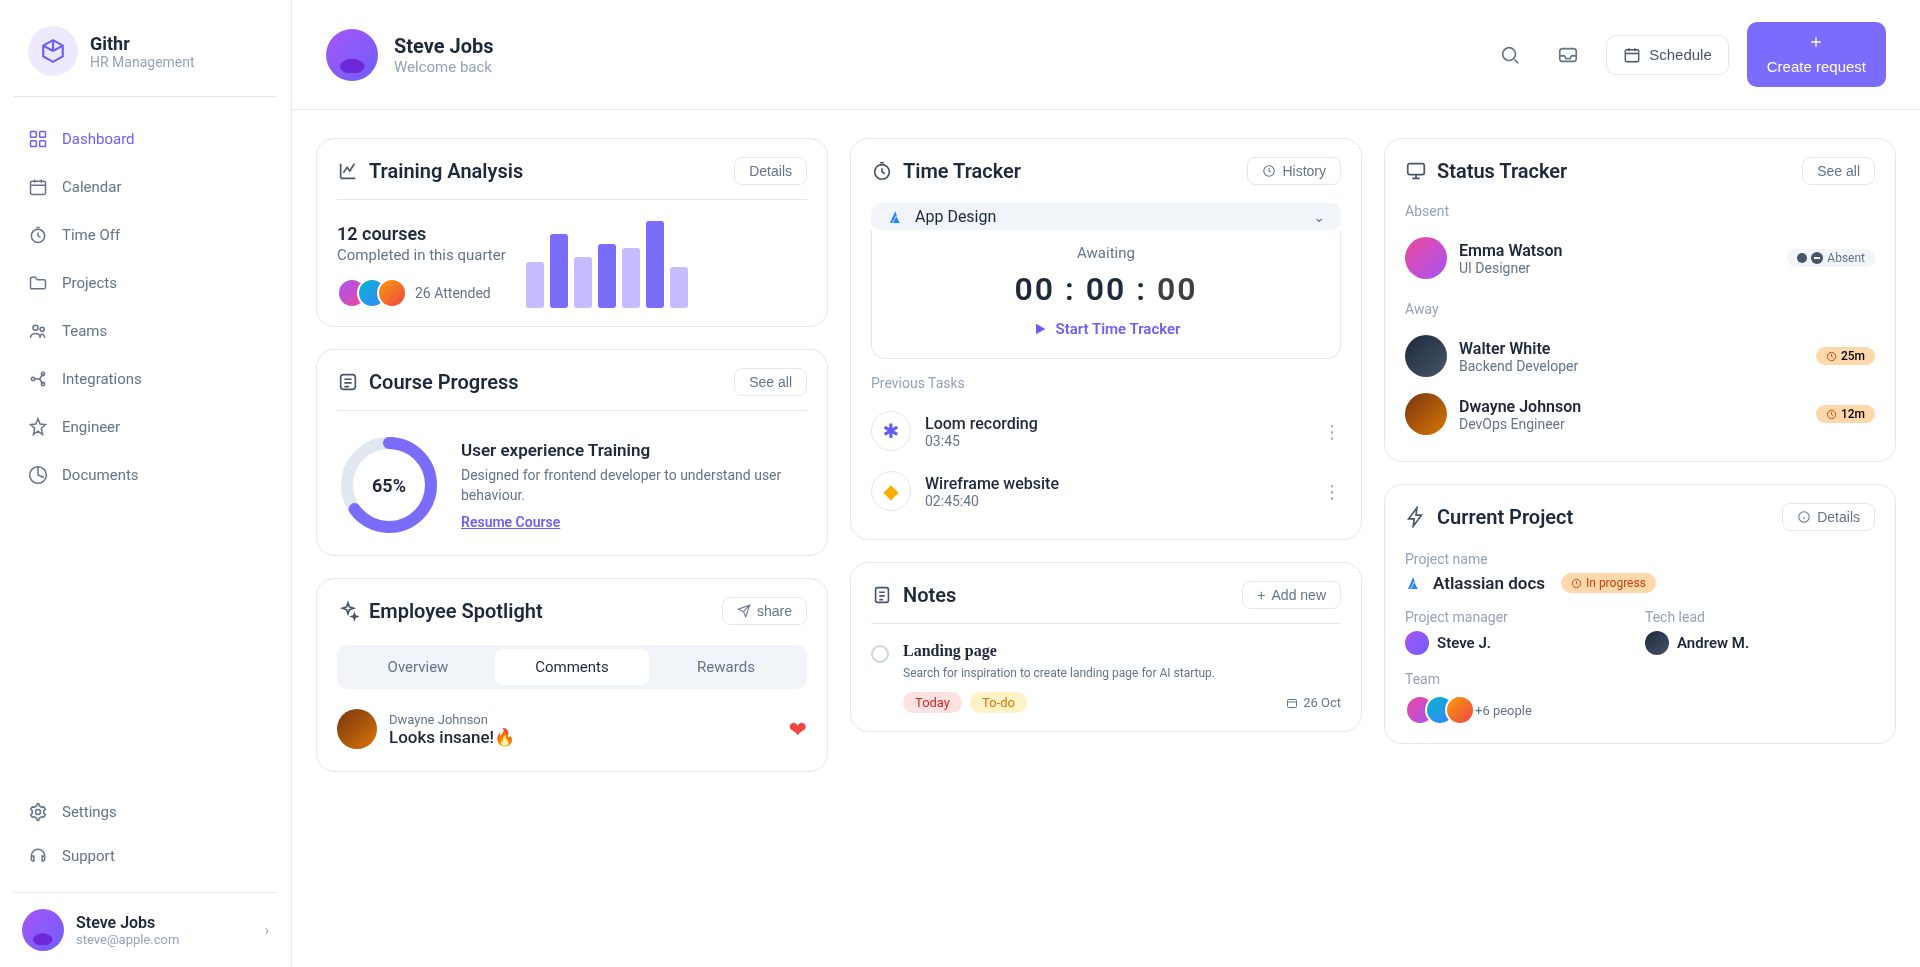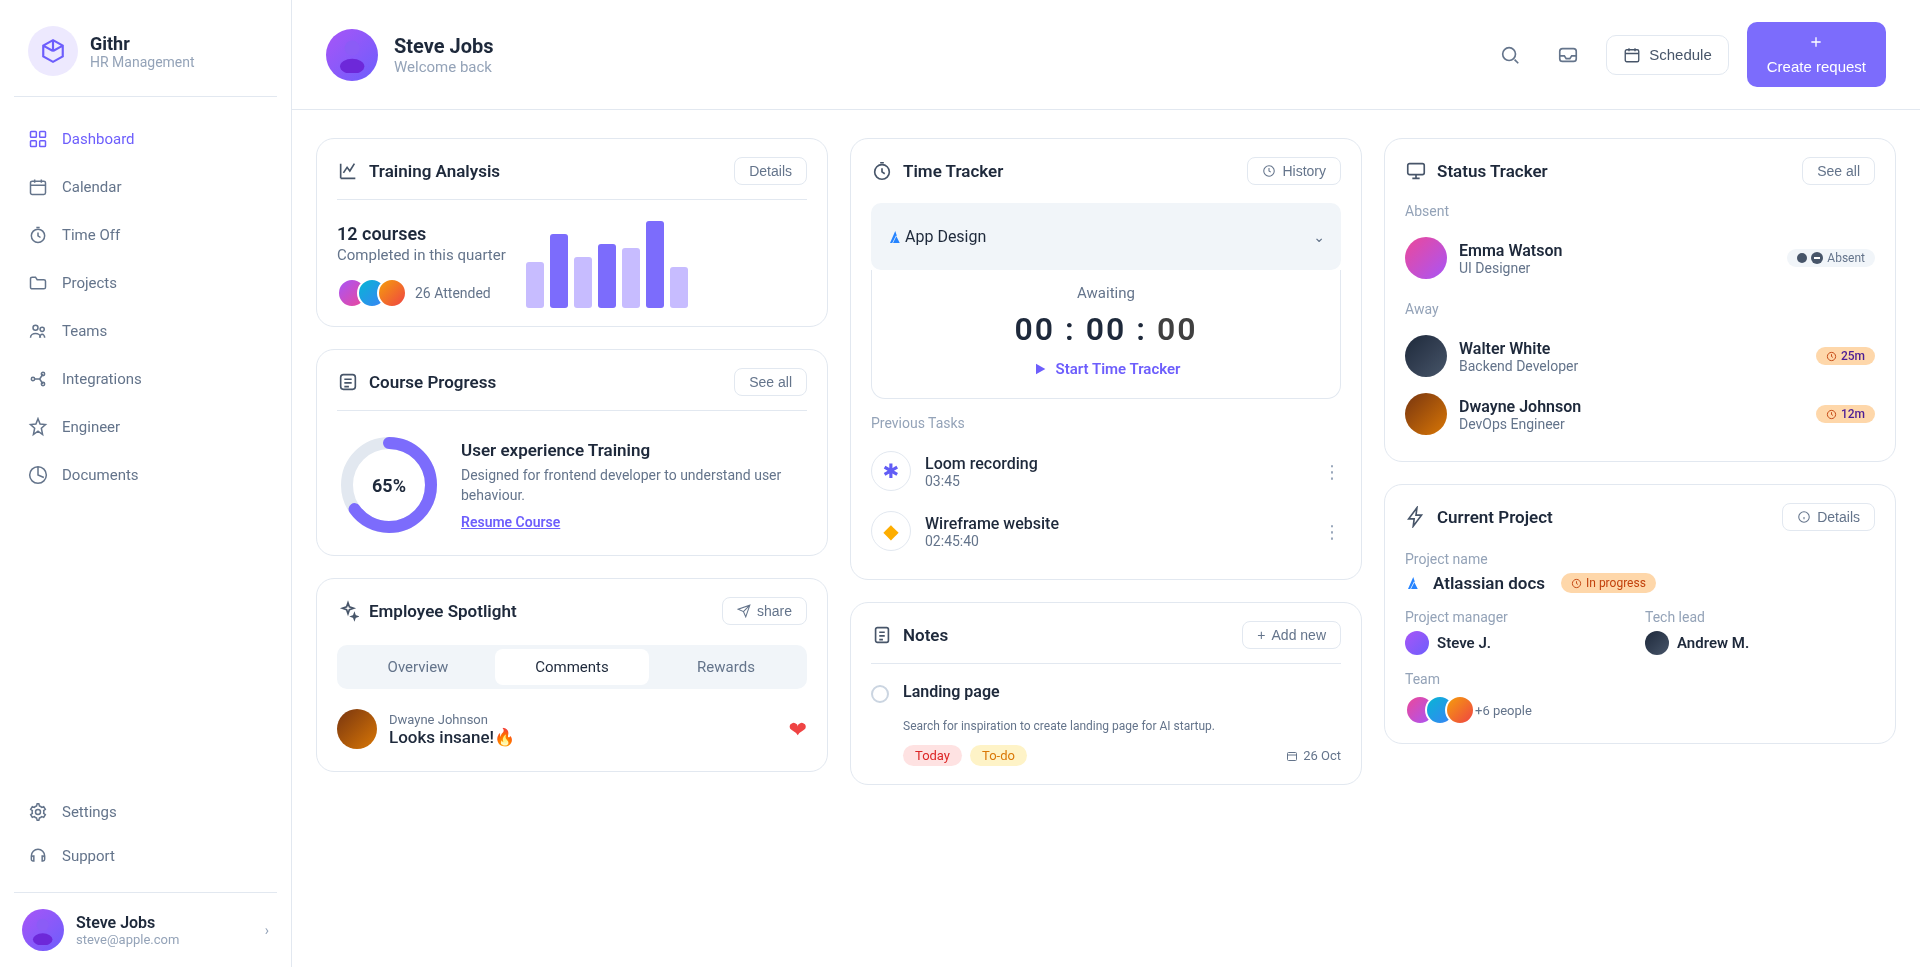--- a/index.html
+++ b/index.html
@@ -46,21 +46,21 @@
 .btn-primary { display: inline-flex; align-items: center; gap: 8px; padding: 12px 20px; border-radius: 10px; background: #7c6cfc; color: #fff; font-weight: 500; cursor: pointer; font-size: 15px; border: none; flex-direction: column; }
 .btn-primary svg { width: 16px; height: 16px; stroke: #fff; stroke-width: 2; fill: none; }
 
 
 .body { flex: 1; padding: 28px 24px 0 24px; display: grid; grid-template-columns: 1fr 1fr 1fr; gap: 22px; overflow: auto; align-content: start; }
 .col { display: flex; flex-direction: column; gap: 22px; }
 
 .card { border: 1px solid #e2e8f0; border-radius: 18px; padding: 18px 20px; background: #fff; }
 .card-header { display: flex; align-items: center; gap: 10px; padding-bottom: 14px; border-bottom: 1px solid #e2e8f0; }
 .card-header.noborder { border-bottom: none; padding-bottom: 4px; }
-.card-header h2 { font-size: 17px; font-weight: 600; flex: 1; }
+.card-header h2 { font-size: 20px; font-weight: 600; flex: 1; }
 .card-header .cico { width: 22px; height: 22px; }
 .card-header .cico svg { width: 22px; height: 22px; stroke: #475569; fill: none; stroke-width: 1.8; }
 .pill-btn { padding: 5px 14px; border: 1px solid #e2e8f0; border-radius: 8px; color: #64748b; background: #fff; cursor: pointer; font-size: 14px; display: inline-flex; align-items: center; gap: 6px; }
 .pill-btn svg { width: 14px; height: 14px; stroke: currentColor; fill: none; stroke-width: 1.8; }
 
 
 .training-body { display: flex; gap: 20px; padding-top: 16px; align-items: flex-end; }
 .training-stats h3 { font-size: 18px; font-weight: 600; }
 .training-stats p { color: #64748b; margin-top: 2px; margin-bottom: 14px; font-size: 15px; }
 .attended { display: flex; align-items: center; gap: 8px; }
@@ -82,58 +82,58 @@
 
 .tabs { display: flex; background: #f1f5f9; border-radius: 10px; padding: 4px; margin: 16px 0; }
 .tab { flex: 1; text-align: center; padding: 9px 0; border-radius: 8px; color: #64748b; cursor: pointer; font-size: 15px; }
 .tab.active { background: #fff; color: #1e293b; }
 .comment-row { display: flex; align-items: center; gap: 12px; padding: 4px 0; }
 .comment-row .who { font-size: 13px; color: #64748b; }
 .comment-row .text { font-size: 17px; font-weight: 500; }
 .heart { margin-left: auto; color: #ef4444; font-size: 22px; }
 
 
-.tracker-select { margin-top: 14px; background: #f1f5f9; border-radius: 10px; padding: 24px 16px; display: flex; align-items: center; cursor: pointer; }
+.tracker-select { margin-top: 14px; background: #f1f5f9; border-radius: 10px; padding: 4px 16px; display: flex; align-items: center; gap: 10px; cursor: pointer; }
 .tracker-select .chev2 { margin-left: auto; color: #64748b; }
 .tracker-box { border: 1px solid #e2e8f0; border-top: none; border-radius: 0 0 14px 14px; padding: 14px 0 18px; text-align: center; margin-bottom: 16px; }
 .awaiting { color: #64748b; font-size: 15px; margin-bottom: 8px; }
 .timer { font-size: 32px; font-weight: 600; letter-spacing: 2px; margin-bottom: 12px; }
 .timer .muted { color: #404040; }
 .start-tracker { color: #6d5efc; font-weight: 600; display: inline-flex; align-items: center; gap: 8px; cursor: pointer; font-size: 15px; }
 .start-tracker svg { width: 16px; height: 16px; fill: #6d5efc; }
 .prev-tasks { color: #94a3b8; font-size: 14px; margin-bottom: 10px; }
 .task-row { display: flex; align-items: center; gap: 14px; padding: 10px 0; }
 .task-icon { width: 40px; height: 40px; border-radius: 50%; border: 1px solid #e2e8f0; display: flex; align-items: center; justify-content: center; font-size: 20px; }
 .task-row .t-name { font-weight: 500; font-size: 16px; }
 .task-row .t-time { color: #64748b; font-size: 14px; }
 .dots { margin-left: auto; color: #94a3b8; cursor: pointer; font-size: 18px; }
 
 
 .note-item { display: flex; gap: 14px; padding-top: 18px; }
 .note-check { width: 18px; height: 18px; border: 2px solid #cbd5e1; border-radius: 50%; flex-shrink: 0; margin-top: 3px; cursor: pointer; }
-.note-body h4 { font-size: 16px; font-weight: 600; margin-bottom: 16px; }
+.note-body h4 { font-size: 16px; font-weight: 600; margin-bottom: 4px; font-family: Liberation Serif, serif; }
 .note-body p { color: #64748b; line-height: 1.5; margin-bottom: 10px; font-size: 12px; }
 .chips { display: flex; gap: 8px; align-items: center; }
 .chip { padding: 3px 12px; border-radius: 12px; font-size: 13px; }
 .chip.red { background: #fee2e2; color: #dc2626; }
 .chip.orange { background: #fef3c7; color: #d97706; }
 .note-date { margin-left: auto; display: inline-flex; align-items: center; gap: 5px; color: #64748b; font-size: 13px; }
 
 
 .status-label { color: #94a3b8; font-size: 14px; margin: 14px 0 10px; }
 .status-row { display: flex; align-items: center; gap: 12px; padding: 8px 0; }
 .status-row .s-name { font-size: 16px; font-weight: 600; }
 .status-row .s-role { color: #64748b; font-size: 14px; }
 .badge { margin-left: auto; padding: 2px 10px; border-radius: 10px; font-size: 12px; display: inline-flex; align-items: center; gap: 4px; }
 .badge.absent { background: #f1f5f9; color: #64748b; }
 .badge.absent::before { content: ""; width: 10px; height: 10px; background: #475569; border-radius: 50%; display: inline-block; position: relative; }
 .badge.absent::after { content: ""; position: absolute; }
 .badge-dash { width: 12px; height: 12px; border-radius: 50%; background: #475569; position: relative; }
 .badge-dash::after { content: ""; position: absolute; width: 6px; height: 2px; background: #fff; top: 5px; left: 3px; }
-.badge.time { background: #fed7aa; color: #4c1d95; font-weight: 500; }
+.badge.time { background: #fed7aa; color: #000000; font-weight: 500; }
 .badge.time svg { width: 11px; height: 11px; stroke: #c2410c; fill: none; stroke-width: 2; }
 
 
 .proj-label { color: #94a3b8; font-size: 14px; margin: 16px 0 6px; }
 .proj-name-row { display: flex; align-items: center; gap: 10px; }
 .proj-name { font-size: 17px; font-weight: 600; }
 .badge.prog { background: #fed7aa; color: #c2410c; font-size: 12px; padding: 3px 10px; margin-left: 6px; }
 .proj-grid { display: grid; grid-template-columns: 1fr 1fr; gap: 10px; margin-top: 16px; }
 .proj-person { display: flex; align-items: center; gap: 8px; font-weight: 600; font-size: 15px; }
 .team-row { display: flex; align-items: center; margin-top: 8px; }

